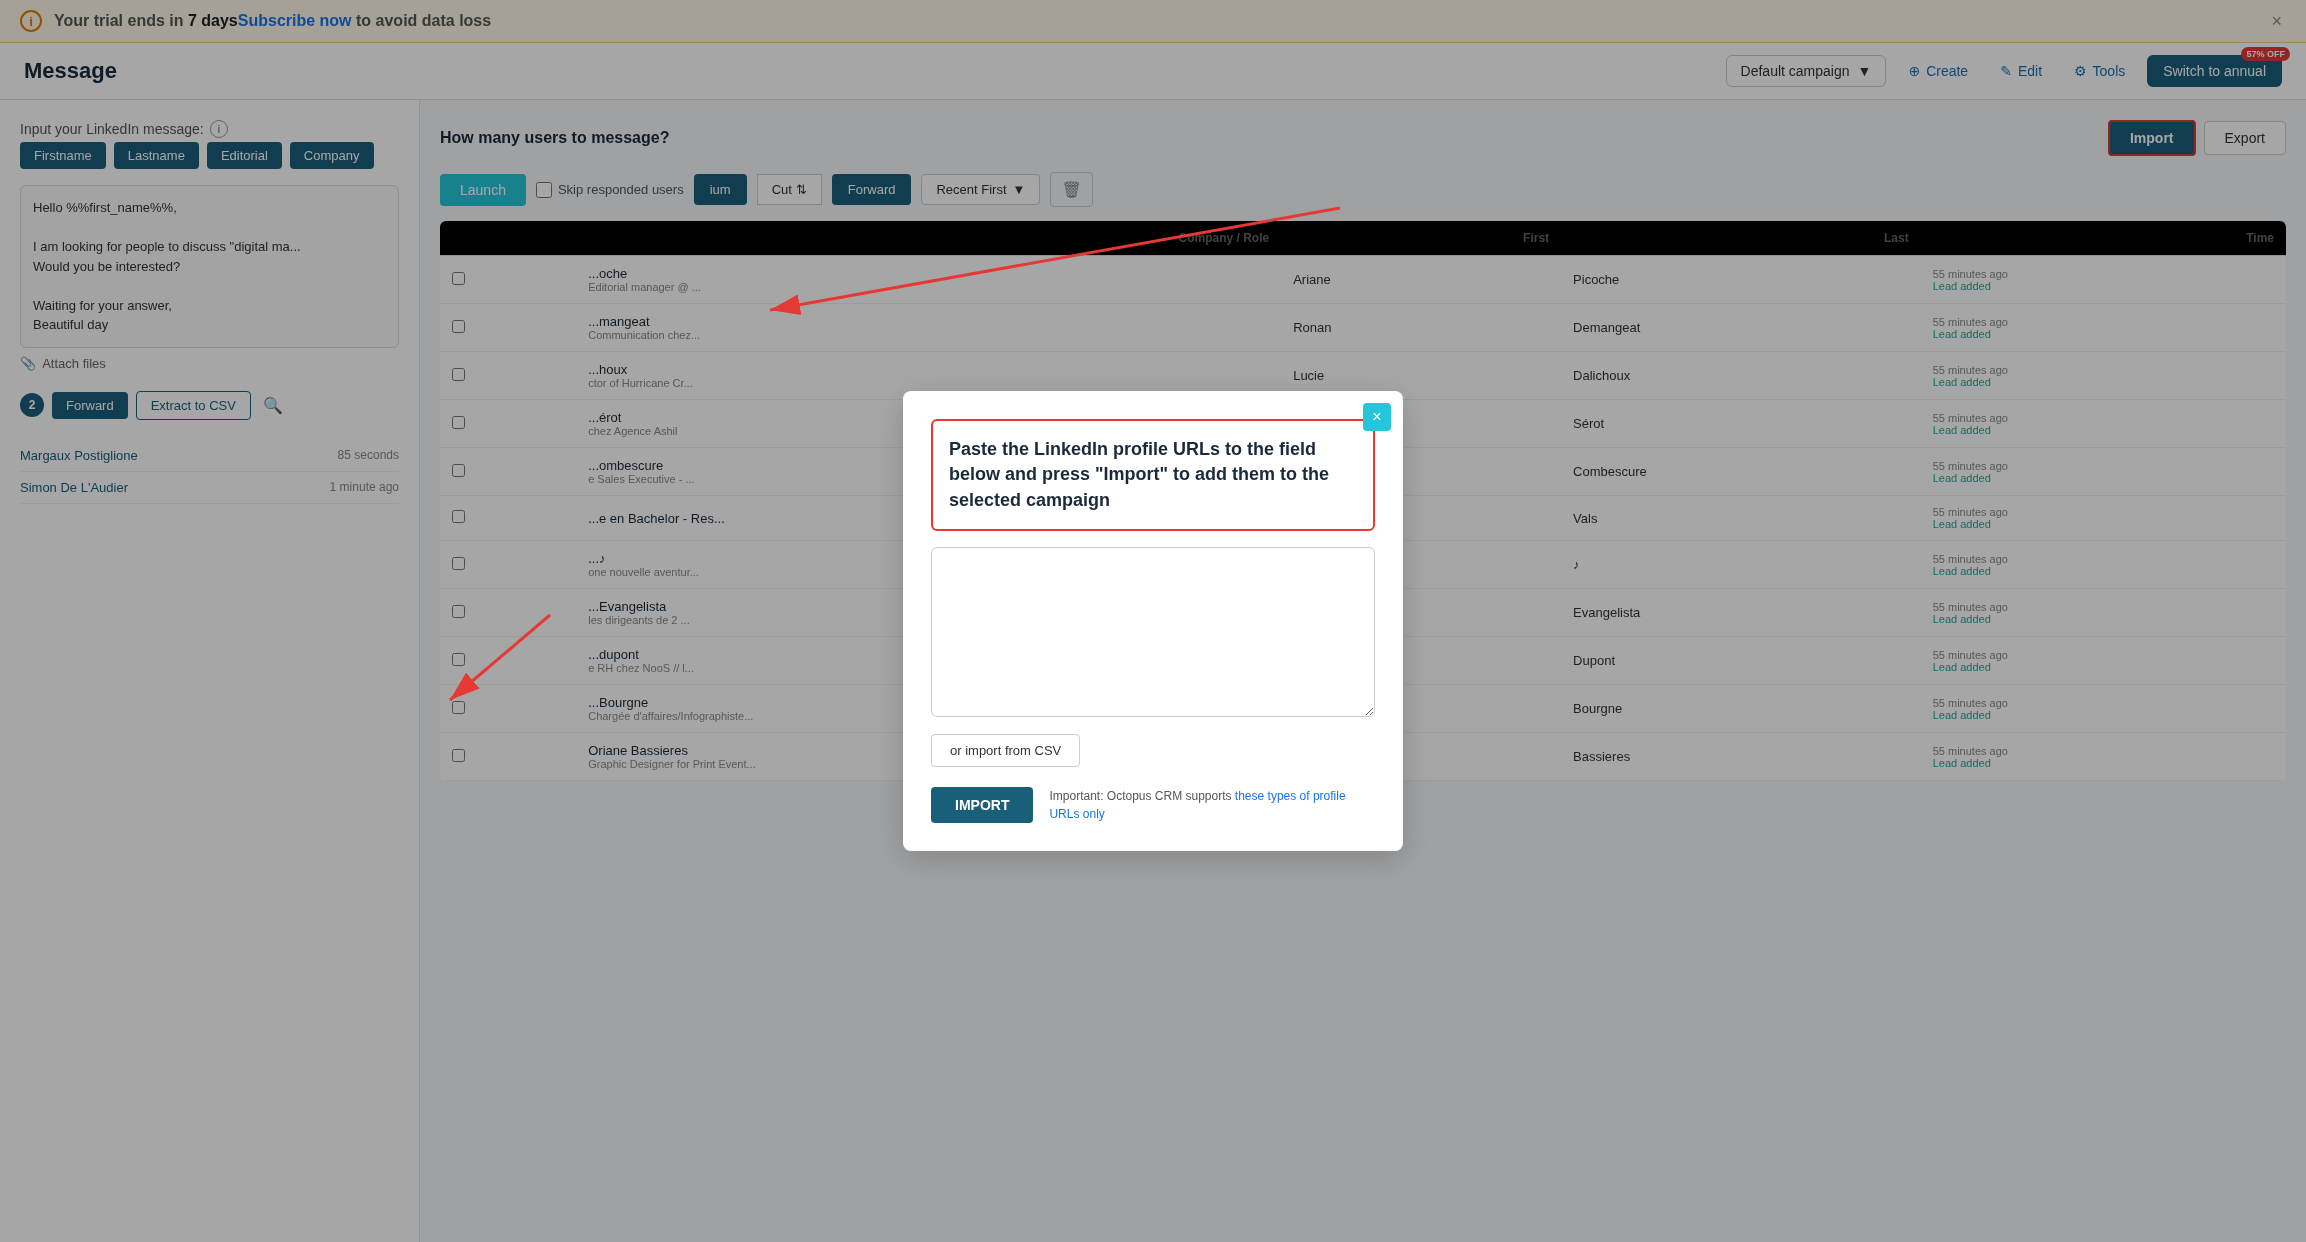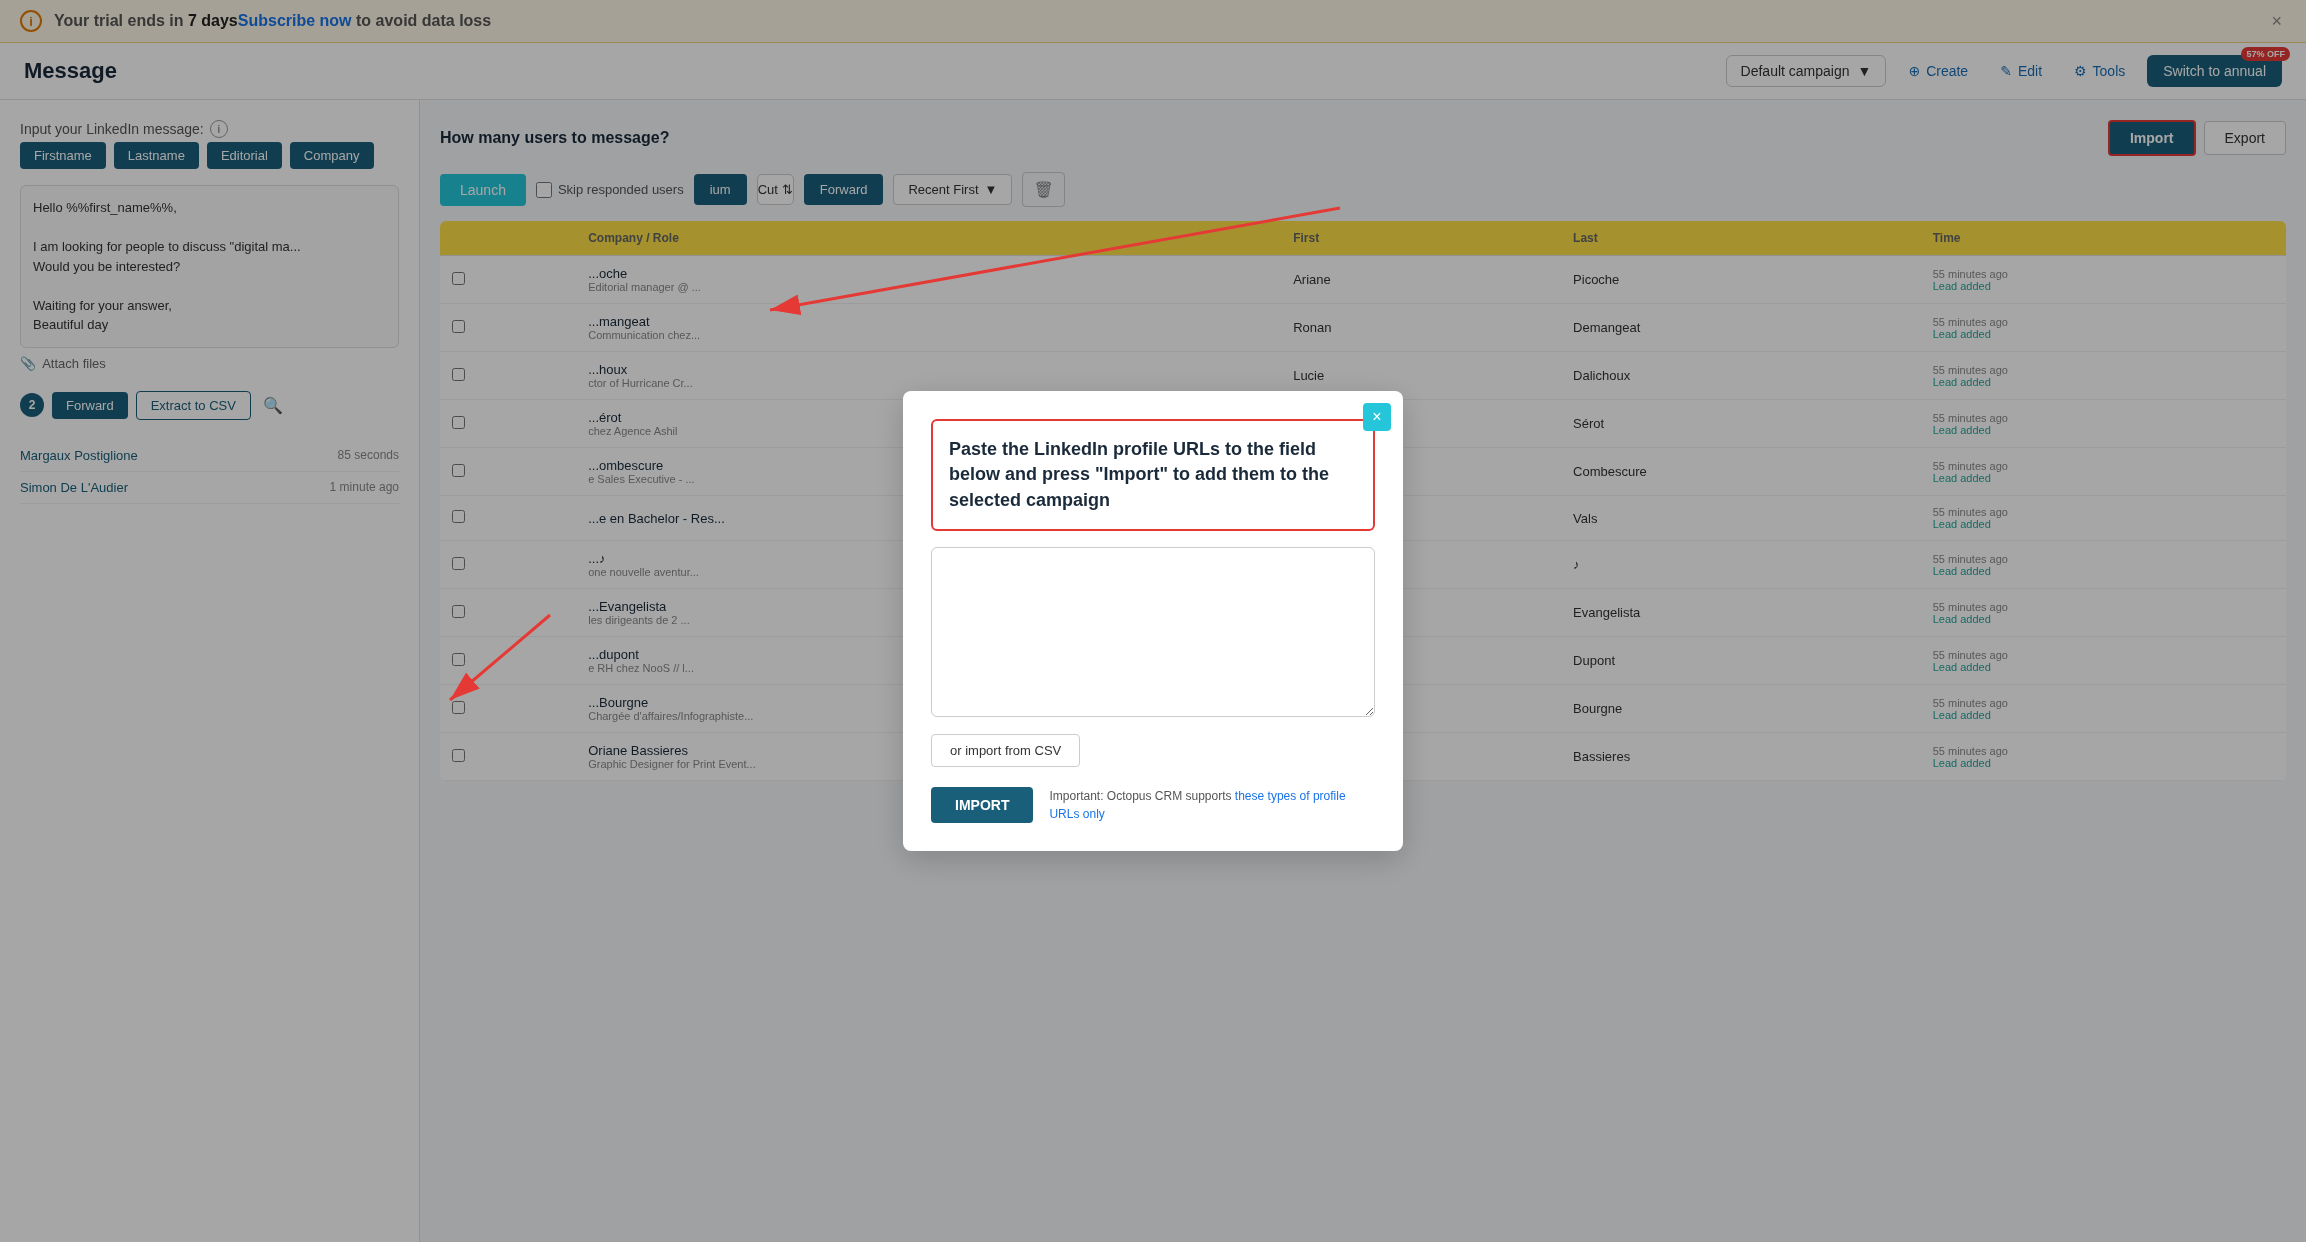--- a/index.html
+++ b/index.html
@@ -163,40 +163,40 @@
       background: #26c6da; color: #fff; border: none; border-radius: 4px;
       padding: 8px 20px; font-size: 14px; cursor: pointer;
     }
     .skip-check { display: flex; align-items: center; gap: 6px; font-size: 13px; color: #555; }
     .skip-check input[type="checkbox"] { width: 16px; height: 16px; }
     .premium-btn {
       background: #1a5f7a; color: #fff; border: none; border-radius: 4px;
       padding: 8px 16px; font-size: 13px; cursor: pointer;
     }
     .cut-btn {
-      background: #fff; color: #333; border: 1px solid #ccc; border-radius: 5px;
-      padding: 7px 0; font-size: 13px; cursor: pointer; display: flex; align-items: center; gap: 4px;
+      background: #fff; color: #333; border: 1px solid #ccc; border-radius: 0;
+      padding: 7px 14px; font-size: 13px; cursor: pointer; display: flex; align-items: center; gap: 4px;
     }
     .forward-btn2 {
       background: #1a5f7a; color: #fff; border: none; border-radius: 4px;
       padding: 8px 16px; font-size: 13px; cursor: pointer;
     }
     .sort-select {
       border: 1px solid #ccc; border-radius: 4px; padding: 7px 14px; font-size: 13px;
       background: #fff; cursor: pointer; display: flex; align-items: center; gap: 6px;
     }
     .trash-btn {
       background: none; border: 1px solid #ccc; border-radius: 4px;
       padding: 7px 10px; cursor: pointer; color: #888; font-size: 16px;
     }
 
     
     .users-table { width: 100%; border-collapse: collapse; background: #fff; border-radius: 6px; overflow: hidden; }
     .users-table th {
-      background: #fde047; padding: 10px 12px; text-align: left;
+      background: #000000; padding: 10px 12px; text-align: right;
       font-size: 12px; color: #666; font-weight: 600; border-bottom: 1px solid #e0e0e0;
     }
     .users-table td {
       padding: 10px 12px; border-bottom: 1px solid #f0f0f0;
       font-size: 13px; color: #333; vertical-align: middle;
     }
     .lead-added { color: #26a69a; font-size: 11px; }
 
     
     .modal-overlay {

